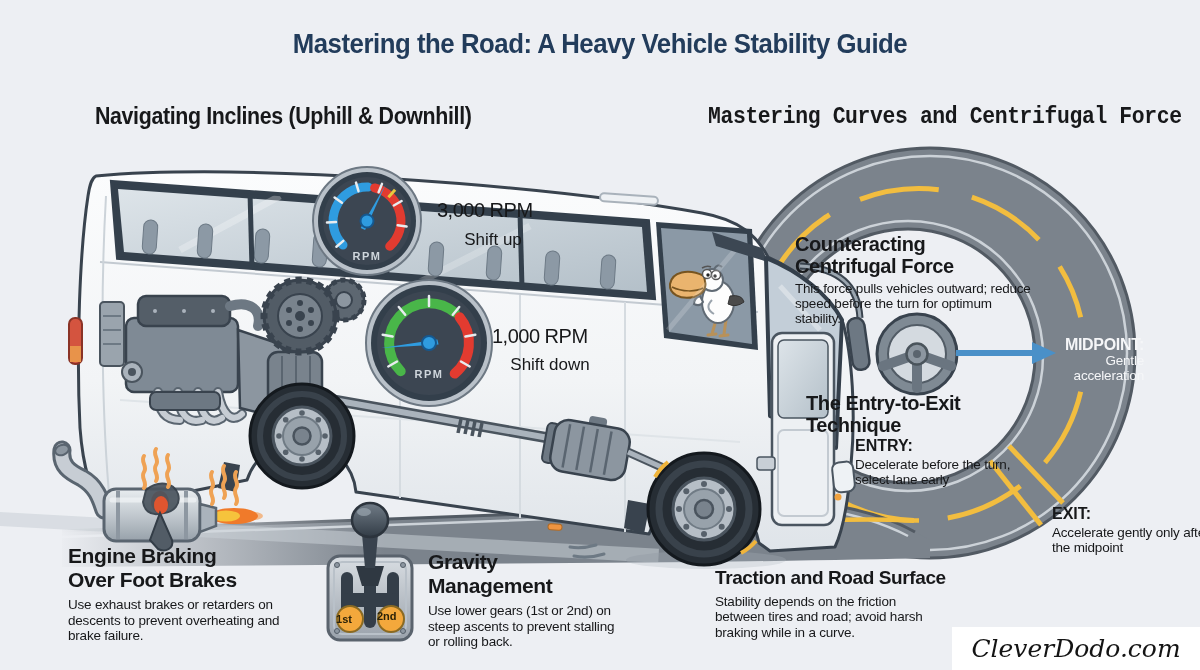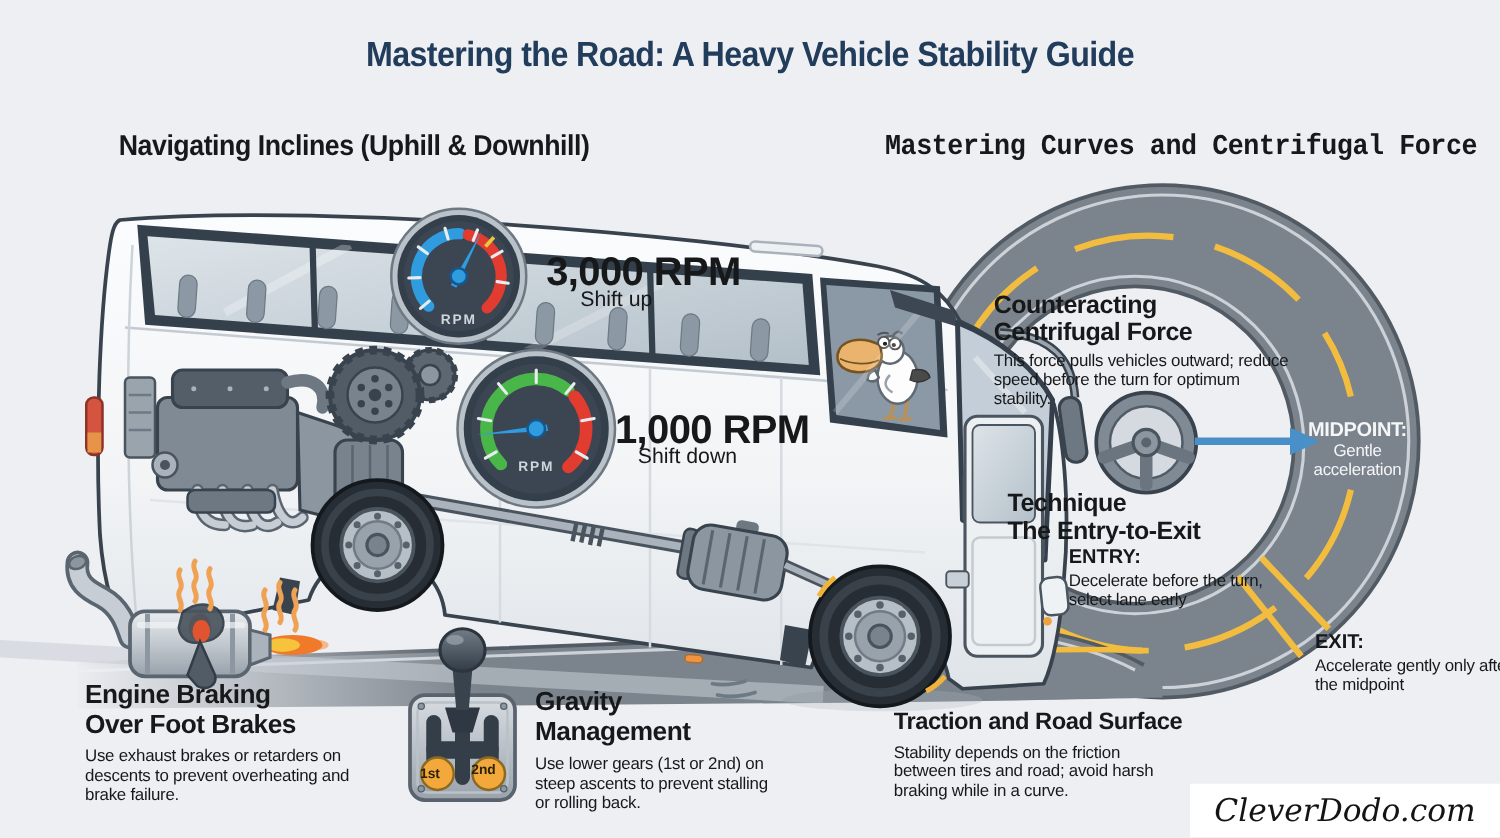--- a/index.html
+++ b/index.html
@@ -8,30 +8,30 @@
   #stage{position:relative;width:1200px;height:670px;background:var(--background,#edeff3);}
   #art{position:absolute;left:0;top:0;}
   .abs{position:absolute;}
   .ttl{width:1200px;left:0;top:28px;text-align:center;font-size:28px;font-weight:700;
        color:var(--title-navy,#223c5b);letter-spacing:-0.5px;}
   .ttl>span{display:inline-block;transform:scaleX(.92);}
   .h2{font-size:23px;font-weight:700;letter-spacing:-0.4px;white-space:nowrap;}
   .h2>span{display:inline-block;transform-origin:left center;transform:scaleX(.93);}
   .hLeft{left:95px;top:103px;}
   .hRight{left:708px;top:104px;font-family:Liberation Mono, monospace;}
-  .rpmVal{font-size:32px;font-weight:700;letter-spacing:-0.5px;white-space:nowrap;}
+  .rpmVal{font-size:20px;font-weight:400;letter-spacing:-0.5px;white-space:nowrap;}
   .rpmAct{font-size:17px;text-align:center;}
   .rpmUnit{font-size:11px;font-weight:700;color:#cfd6dc;letter-spacing:1.5px;text-align:center;}
   .blkTitle{font-weight:700;letter-spacing:-0.4px;}
   .body{font-size:13.5px;line-height:15.5px;letter-spacing:-0.2px;}
   .ctr{}
   .centrif{left:795px;top:233px;width:245px;}
   .centrif .blkTitle{font-size:20px;line-height:22px;}
   .centrif .body{margin-top:4px;line-height:15px;}
-  .midpt{left:1028px;top:336px;width:116px;color:var(--road-text-white,#f5f6f8);text-align:center;}
+  .midpt{left:1028px;top:336px;width:116px;color:var(--road-text-white,#f5f6f8);text-align:right;}
   .midpt .lbl{font-size:16px;font-weight:700;letter-spacing:-0.3px;}
   .midpt .body{font-size:13.5px;line-height:14.5px;letter-spacing:-0.2px;}
   .e2e{left:806px;top:392px;width:222px;}
   .e2e .blkTitle{font-size:20px;line-height:22px;}
   .entry{left:855px;top:437px;width:176px;}
   .entry .lbl,.exit .lbl{font-size:16px;font-weight:700;}
   .entry .body,.exit .body{line-height:15px;margin-top:2px;}
   .exit{left:1052px;top:505px;width:160px;}
   .tipTitle{font-size:21px;line-height:23.5px;font-weight:700;letter-spacing:-0.4px;}
   .engineTip{left:68px;top:544px;width:245px;}
@@ -434,22 +434,22 @@
     <div class="body">This force pulls vehicles outward; reduce speed before the turn for optimum stability.</div>
   </div>
 
   <div class="abs midpt">
     <div class="lbl">MIDPOINT:</div>
     <div class="body">Gentle</div>
     <div class="body">acceleration</div>
   </div>
 
   <div class="abs e2e ctr">
+    <div class="blkTitle">The Entry-to-Exit</div>
     <div class="blkTitle">Technique</div>
-    <div class="blkTitle">The Entry-to-Exit</div>
   </div>
 
   <div class="abs entry">
     <div class="lbl">ENTRY:</div>
     <div class="body">Decelerate before the turn, select lane early</div>
   </div>
 
   <div class="abs exit">
     <div class="lbl">EXIT:</div>
     <div class="body">Accelerate gently only after the midpoint</div>

